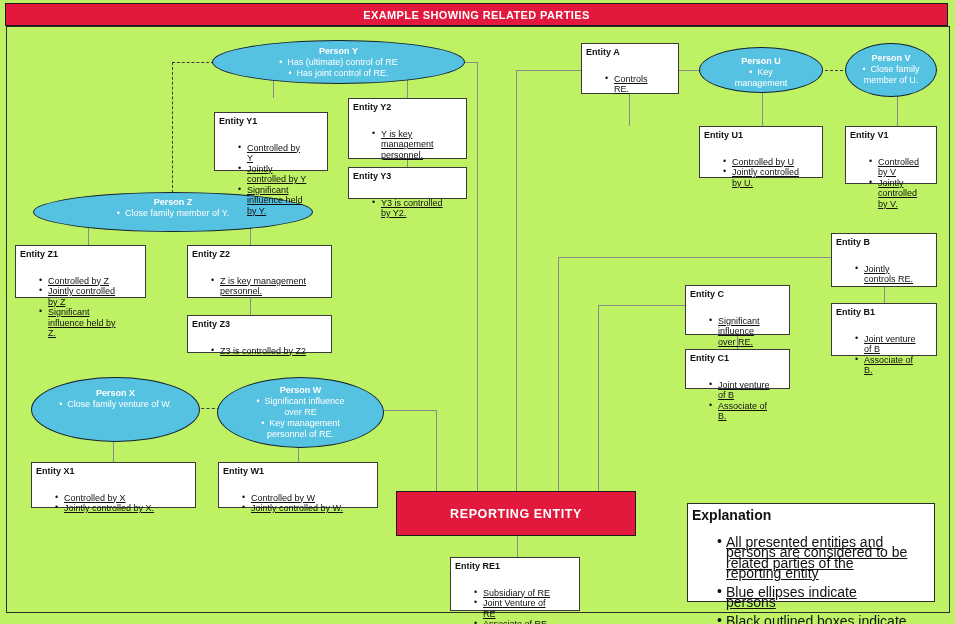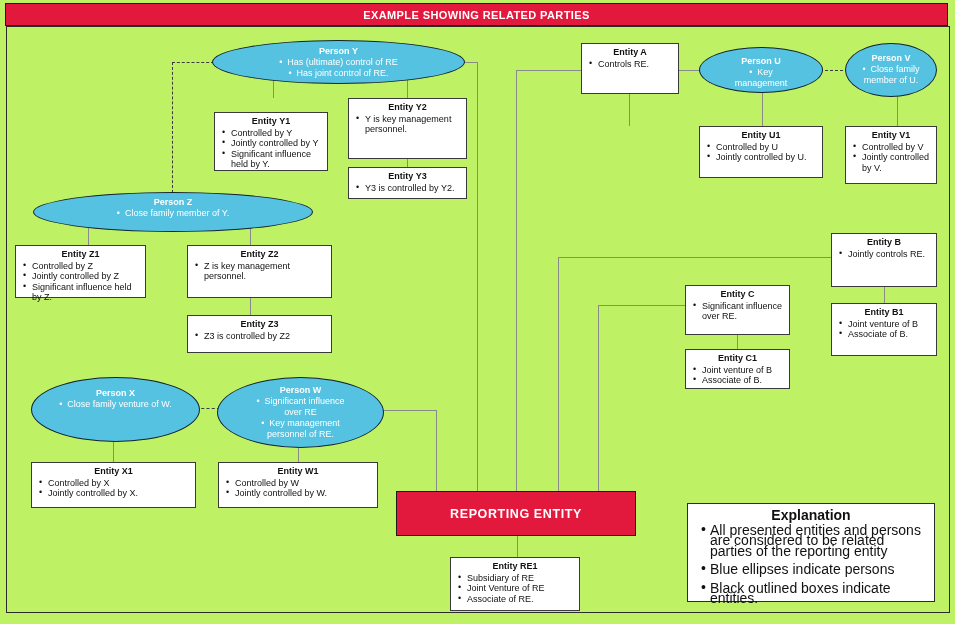--- a/index.html
+++ b/index.html
@@ -12,22 +12,22 @@
   .frame{position:absolute;left:6px;top:26px;width:942px;height:585px;
         border:1.5px solid #2b2b2b;background:transparent;}
   
   .lnh{position:absolute;height:1.4px;background:#8a8a8a;}
   .lnv{position:absolute;width:1.4px;background:#8a8a8a;}
   .dlh{position:absolute;height:0;border-top:1.6px dashed #3c3c3c;}
   .dlv{position:absolute;width:0;border-left:1.6px dashed #3c3c3c;}
   
   .ebox{position:absolute;background:#fff;border:1.4px solid #3a3a3a;
         font-size:9px;line-height:10.5px;box-sizing:border-box;}
-  .etitle{font-weight:bold;text-align:center;margin:3px 4px 1px;}
-  .blist{margin:0;padding:0 3px 0 16px;list-style:none;}
+  .etitle{font-weight:bold;text-align:left;margin:3px 4px 1px;}
+  .blist{margin:16px;padding:0 3px 0 16px;list-style:none;text-decoration:underline;}
   .blist li{position:relative;}
   .blist li::before{content:"\2022";position:absolute;left:-9px;top:-1px;}
   
   .pell{position:absolute;background:#56C2E1;border:1.6px solid #14222e;
         border-radius:50%;color:#fff;text-align:center;
         font-size:9px;line-height:11px;box-sizing:border-box;overflow:hidden;}
   .pname{font-weight:bold;}
   .pbul::before{content:"\2022\00a0\00a0";}
   
   .rebox{position:absolute;left:396px;top:491px;width:240px;height:45px;

